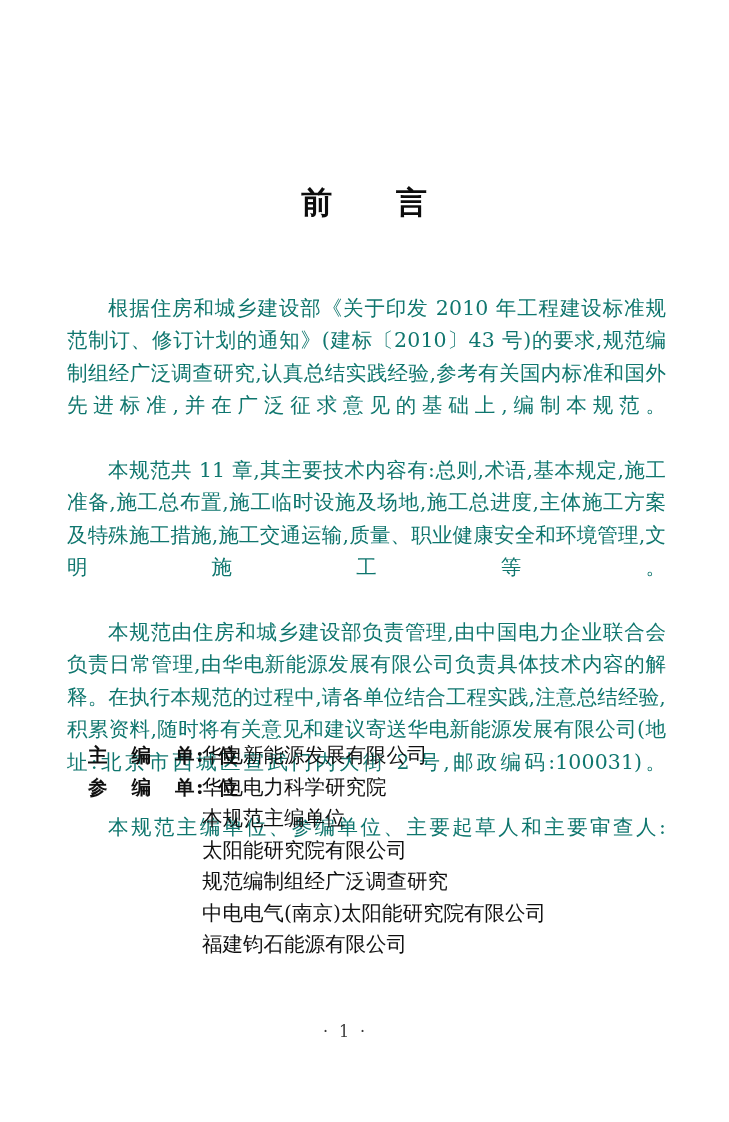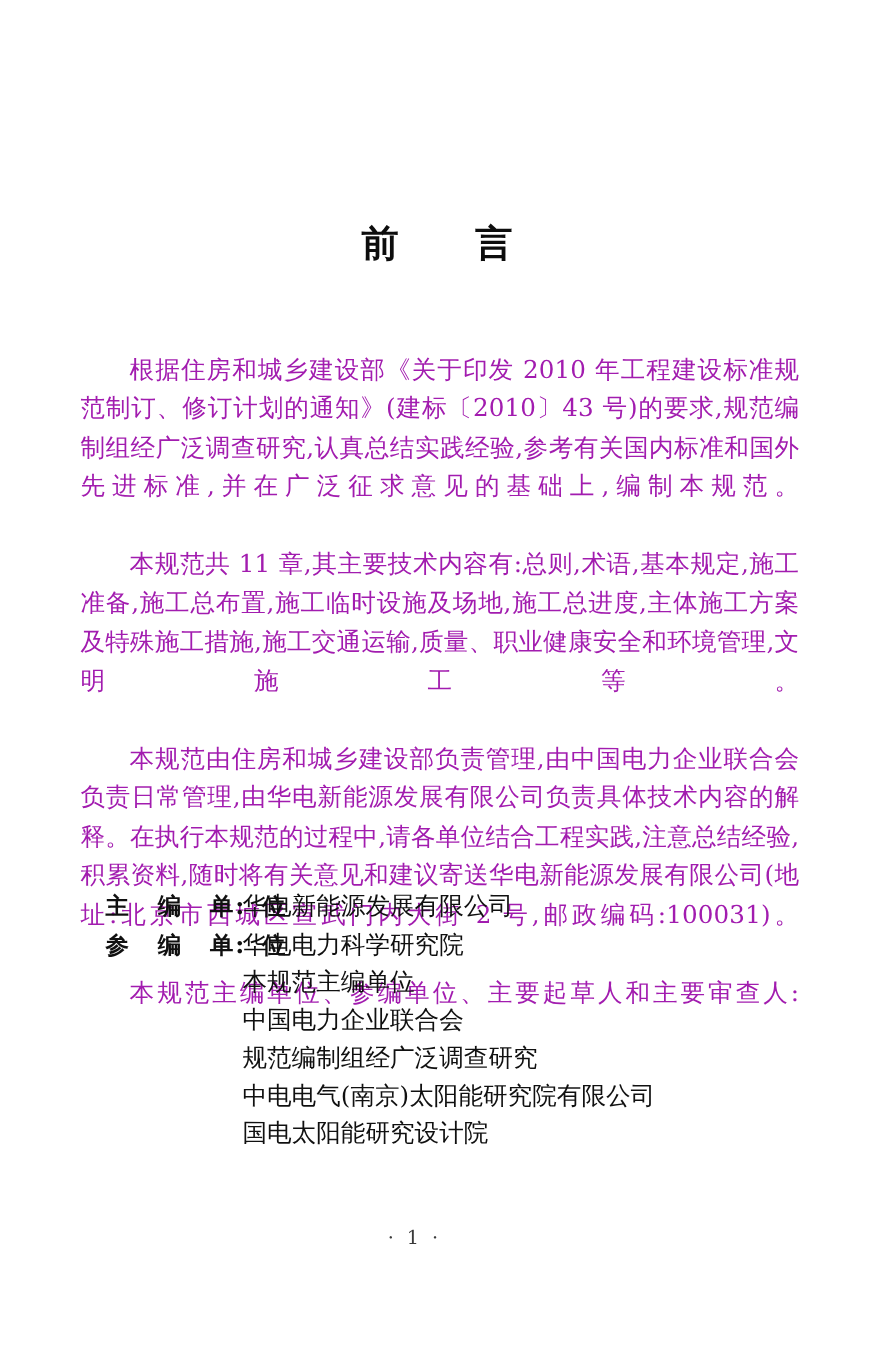--- a/index.html
+++ b/index.html
@@ -44,21 +44,21 @@
     width: 599px;
   }
 
   .para {
     font-size: 20.5px;
     line-height: 32.4px;
     text-align: justify;
     text-justify: inter-character;
     text-indent: 2em;
     margin: 0 0 0 0;
-    color: #a21caf;
+    color: #0f766e;
     letter-spacing: 0.005em;
     font-family: "DejaVu Serif", "Liberation Serif", serif;
   }
   .para:last-child { margin-bottom: 0; }
 
   
   .para::after {
     content: "";
     display: inline-block;
     width: 100%;
@@ -147,34 +147,34 @@
         <span class="credit-value">华电电力科学研究院</span>
       </div>
       <div class="credit-row continuation">
         <span class="credit-label">参 编 单 位</span>
         <span class="credit-colon"></span>
         <span class="credit-value">本规范主编单位</span>
       </div>
       <div class="credit-row continuation">
         <span class="credit-label">参 编 单 位</span>
         <span class="credit-colon"></span>
-        <span class="credit-value">中国电力企业联合会</span>
+        <span class="credit-value">太阳能研究院有限公司</span>
       </div>
       <div class="credit-row continuation">
         <span class="credit-label">参 编 单 位</span>
         <span class="credit-colon"></span>
         <span class="credit-value">规范编制组经广泛调查研究</span>
       </div>
       <div class="credit-row continuation">
         <span class="credit-label">参 编 单 位</span>
         <span class="credit-colon"></span>
         <span class="credit-value">中电电气(南京)太阳能研究院有限公司</span>
       </div>
       <div class="credit-row continuation">
         <span class="credit-label">参 编 单 位</span>
         <span class="credit-colon"></span>
-        <span class="credit-value">国电太阳能研究设计院</span>
+        <span class="credit-value">福建钧石能源有限公司</span>
       </div>
     </div>
 
   <div class="page-number">· 1 ·</div>
 
 </div>
 
 </body></html>

